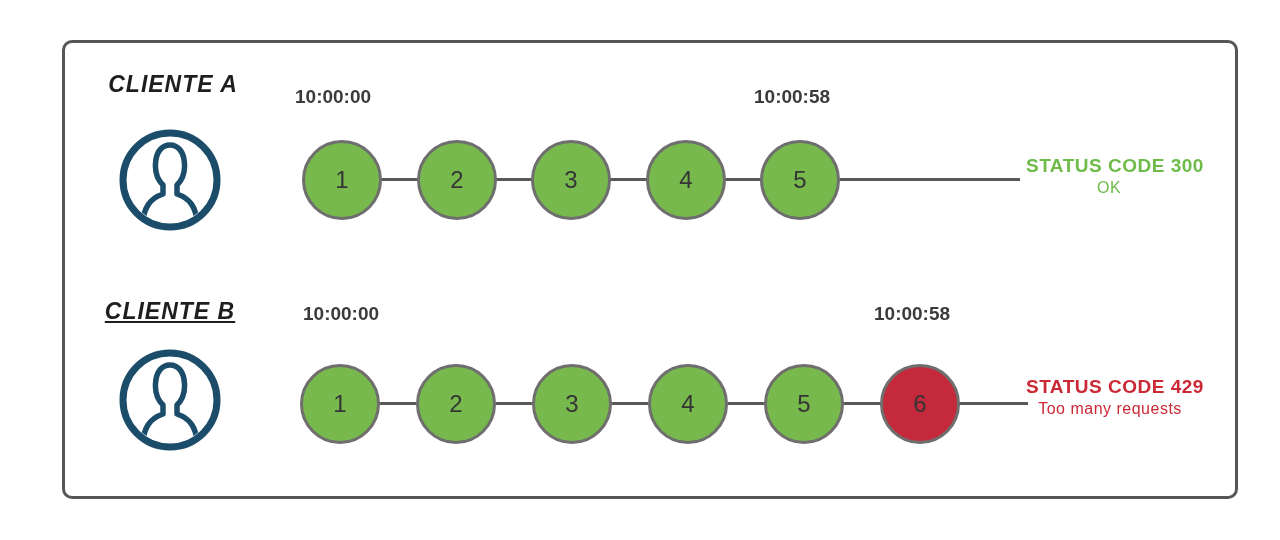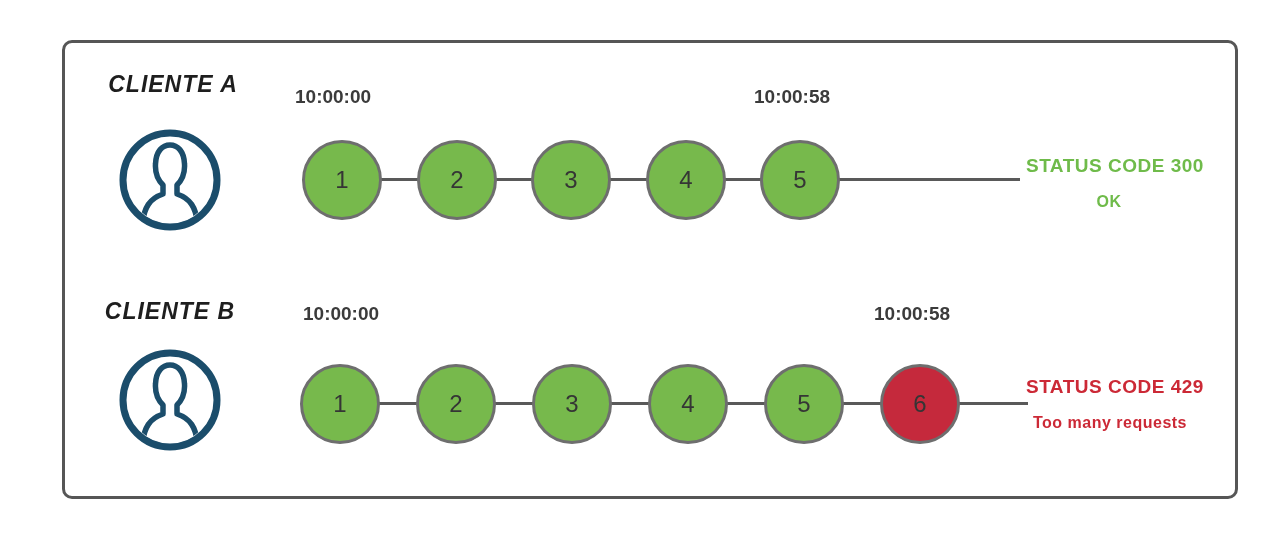--- a/index.html
+++ b/index.html
@@ -70,21 +70,21 @@
   }
   .circle.blocked { background: var(--red, #c42a3d); }
   .status {
     position: absolute;
     text-align: center;
     line-height: 1.15;
     letter-spacing: 0.5px;
     white-space: nowrap;
   }
   .status .code-line { font-size: 19px; font-weight: 600; }
-  .status .msg-line  { font-size: 16px; font-weight: 700; margin-top: 16px; }
+  .status .msg-line  { font-size: 16px; font-weight: 400; margin-top: 2px; }
   .status.ok  { color: var(--status-green, #6fbb4a); }
   .status.err { color: var(--status-red, #cc2936); }
 </style>
 </head>
 <body>
 
 <div class="canvas">
 
   <div class="frame"></div>
 
@@ -113,21 +113,21 @@
   <div class="circle" style="left:417px; top:140px;">2</div>
   <div class="circle" style="left:531px; top:140px;">3</div>
   <div class="circle" style="left:646px; top:140px;">4</div>
   <div class="circle" style="left:760px; top:140px;">5</div>
 
   <div class="status ok" style="left:1026px; top:155px; width:166px;">
     <div class="code-line">STATUS CODE 300</div>
     <div class="msg-line">OK</div>
   </div>
 
-  <div class="client-label" style="left:100px; top:298px; width:140px;">CLIENTE B</div>
+  <div class="client-label" style="left:100px; top:298px; width:140px;text-decoration:underline;">CLIENTE B</div>
 
   <div class="avatar" style="left:119px; top:349px;">
     <svg viewBox="0 0 102 102" xmlns="http://www.w3.org/2000/svg">
       <defs>
           <clipPath id="clipB">
             <circle cx="51" cy="51" r="43"></circle>
           </clipPath>
         </defs>
       <circle cx="51" cy="51" r="47" fill="#ffffff" stroke="#1b4d6b" stroke-width="7"></circle>
       <g clip-path="url(#clipB)" stroke="#1b4d6b" stroke-width="5.5" fill="#ffffff" stroke-linejoin="round">

